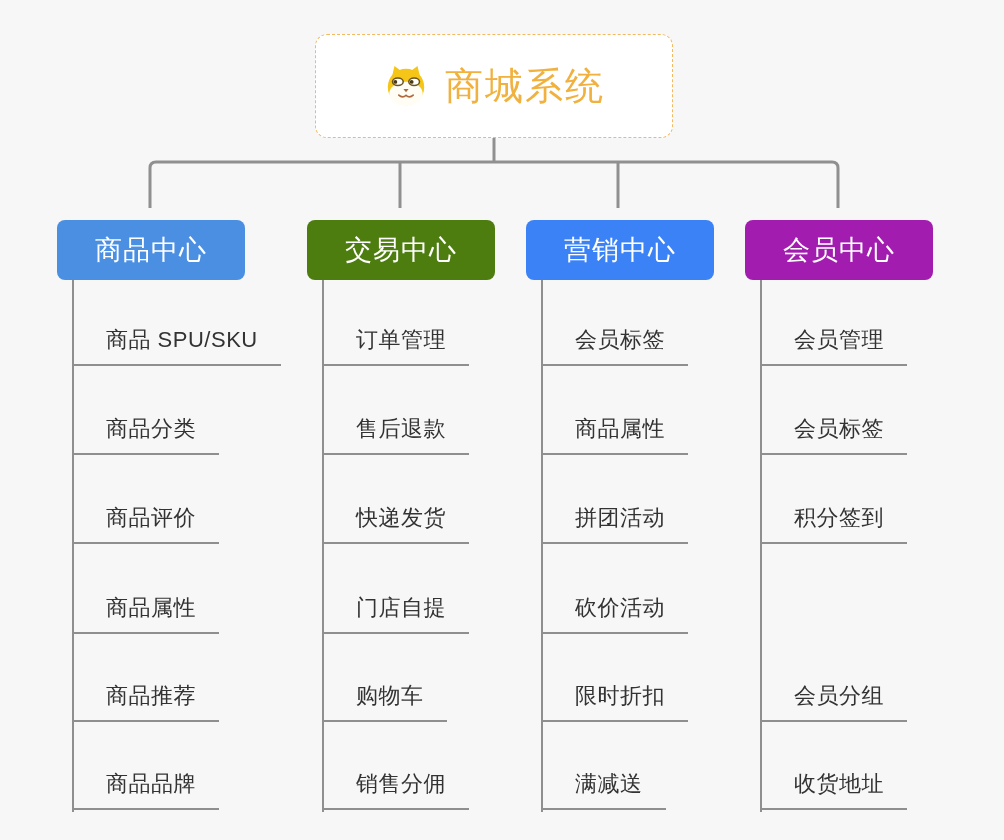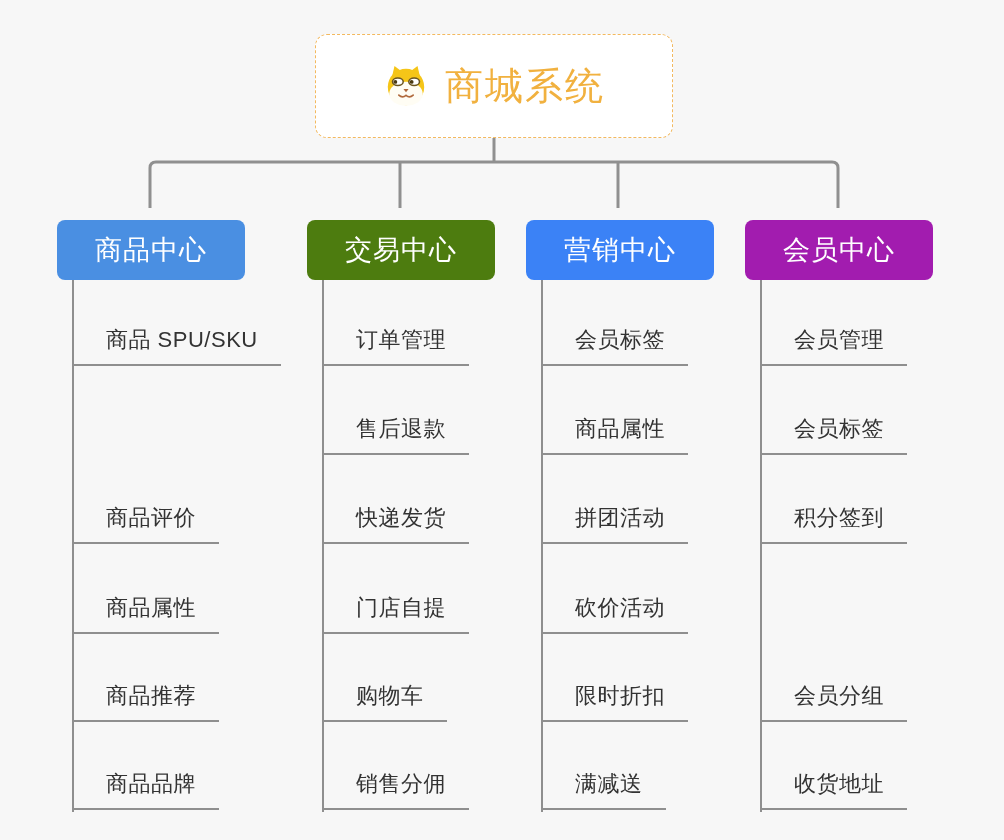--- a/index.html
+++ b/index.html
@@ -68,20 +68,21 @@
         <path d="M16.5 33.5 Q20.2 37 24 33.8 Q27.8 37 31.5 33.5" stroke="#b0693c" stroke-width="1.7" fill="none" stroke-linecap="round"></path>
       </svg>
     </span>
     <span class="root-title">商城系统</span>
   </div>
 
   <div class="col col1">
     <div class="branch-header" style="background-color: rgb(74, 143, 226);">商品中心</div>
     <div class="trunk"></div>
     <div class="item i1">商品 SPU/SKU</div>
+    <div class="item i2">商品分类</div>
     <div class="item i3">商品评价</div>
     <div class="item i4">商品属性</div>
     <div class="item i5">商品推荐</div>
     <div class="item i6">商品品牌</div>
   </div>
 
   <div class="col col2">
     <div class="branch-header" style="background-color: #4d7c0f;">交易中心</div>
     <div class="trunk"></div>
     <div class="item i1">订单管理</div>

